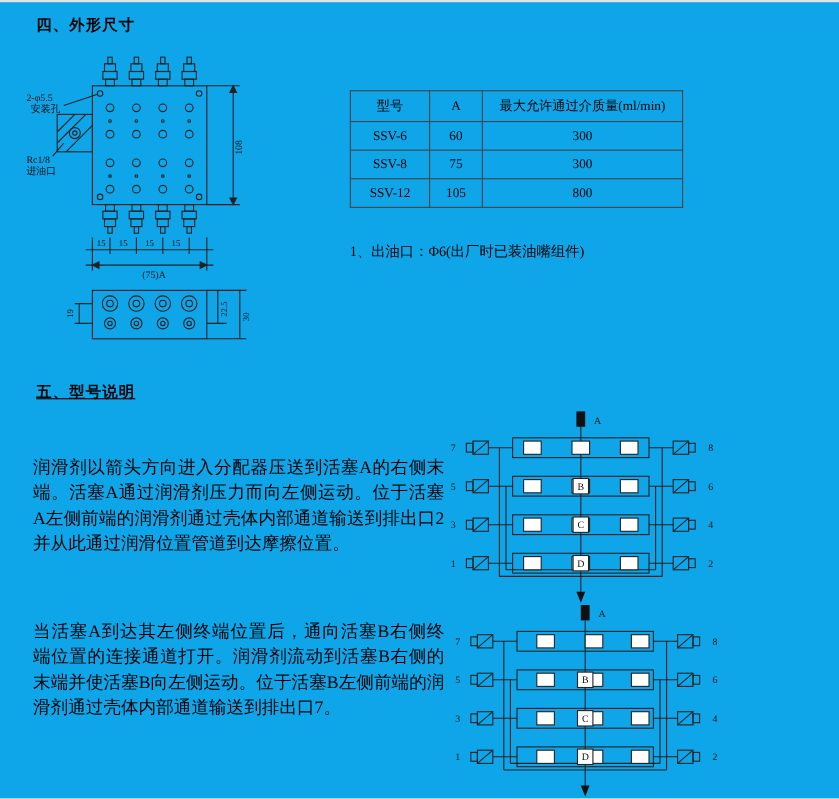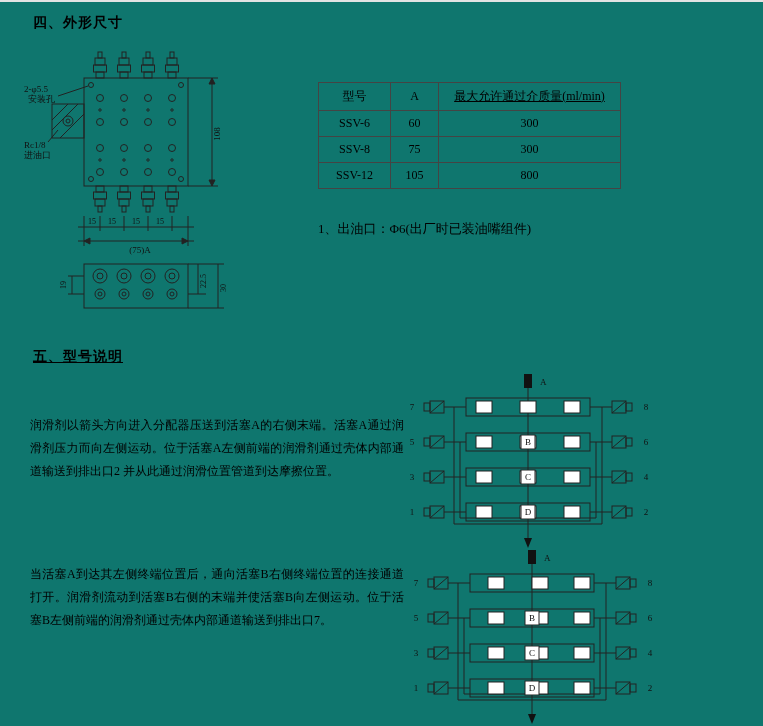--- a/index.html
+++ b/index.html
@@ -1,30 +1,30 @@
 <!DOCTYPE html>
 <html><head>
 <meta charset="utf-8">
 <style>
   * { margin:0; padding:0; box-sizing:border-box; }
   html,body { background:#fff; }
   .page {
-    position:relative; width:763px; height:726px; background:#0f766e;
+    position:relative; width:763px; height:726px; background:#0ea5e9;
     font-family:"Liberation Serif", serif; color:#000; overflow:hidden;
     border-top:2px solid #e3e3e3;
   }
   .abs { position:absolute; }
   .sec-title { font-size:14px; font-weight:bold; letter-spacing:1px; }
-  .para { font-size:12px; line-height:23px; text-align:justify; }
+  .para { font-size:16px; line-height:23px; text-align:justify; }
   table.spec { border-collapse:collapse; font-size:12px; }
   table.spec th, table.spec td {
     border:1px solid #444; text-align:center; font-weight:normal;
     padding:5px 8px; height:25px;
   }
-  .col-model { width:72px; } .col-a { width:48px; } .col-flow { width:182px;text-decoration:underline; }
+  .col-model { width:72px; } .col-a { width:48px; } .col-flow { width:182px; }
   .note { font-size:13px; line-height:21px; }
   svg text { font-family:"Liberation Serif", serif; fill:#111; }
 </style>
 </head>
 <body>
 
 <div class="page">
 
   <div class="abs sec-title" style="left:33px; top:12px;">四、外形尺寸</div>
 

